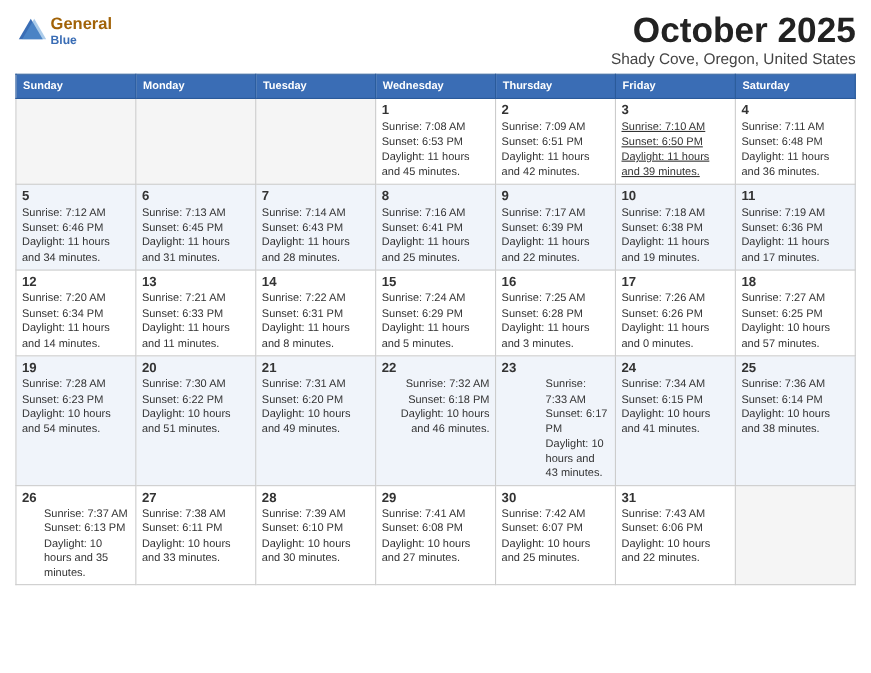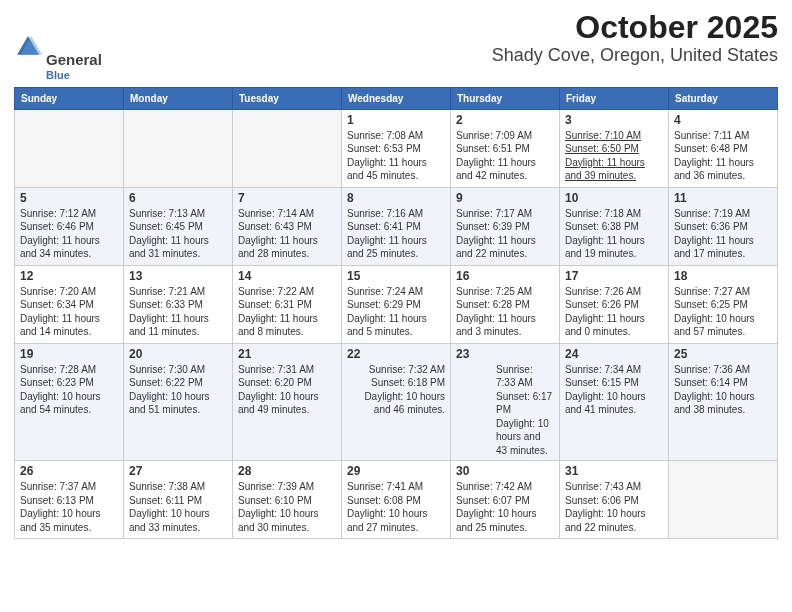--- a/index.html
+++ b/index.html
@@ -28,22 +28,21 @@
       margin-top: 4px;
     }
     .logo-text {
       display: flex;
       flex-direction: column;
       line-height: 1.1;
     }
     .logo-general {
       font-size: 15px;
       font-weight: bold;
-      color: #404040;
-      margin-top: 38px;
+      color: #a16207;
     }
     .logo-blue {
       font-size: 11px;
       font-weight: bold;
       color: #3a6db5;
     }
     .logo-icon {
       width: 28px;
       height: 28px;
       margin-right: 4px;
@@ -51,21 +50,21 @@
     .title-block {
       text-align: right;
     }
     .month-title {
       font-size: 32px;
       font-weight: bold;
       color: #222;
       line-height: 1.1;
     }
     .subtitle {
-      font-size: 18px;
+      font-size: 14px;
       color: #444;
     }
     .calendar {
       width: 100%;
       border-collapse: collapse;
       border: 1px solid #ccc;
     }
     .calendar th {
       background: #3a6db5;
       color: #fff;
@@ -295,21 +294,21 @@
           <td>
             <span class="day-num">25</span>
             <div class="day-info" style="white-space: pre-line;">Sunrise: 7:36 AM
 Sunset: 6:14 PM
 Daylight: 10 hours and 38 minutes.</div>
           </td>
         </tr>
         <tr>
           <td>
             <span class="day-num">26</span>
-            <div class="day-info" style="white-space: pre-line;">Sunrise: 7:37 AM
+            <div class="day-info" style="white-space: pre-line; margin-left: 20px;">Sunrise: 7:37 AM
 Sunset: 6:13 PM
 Daylight: 10 hours and 35 minutes.</div>
           </td>
           <td>
             <span class="day-num">27</span>
             <div class="day-info" style="white-space: pre-line;">Sunrise: 7:38 AM
 Sunset: 6:11 PM
 Daylight: 10 hours and 33 minutes.</div>
           </td>
           <td>

